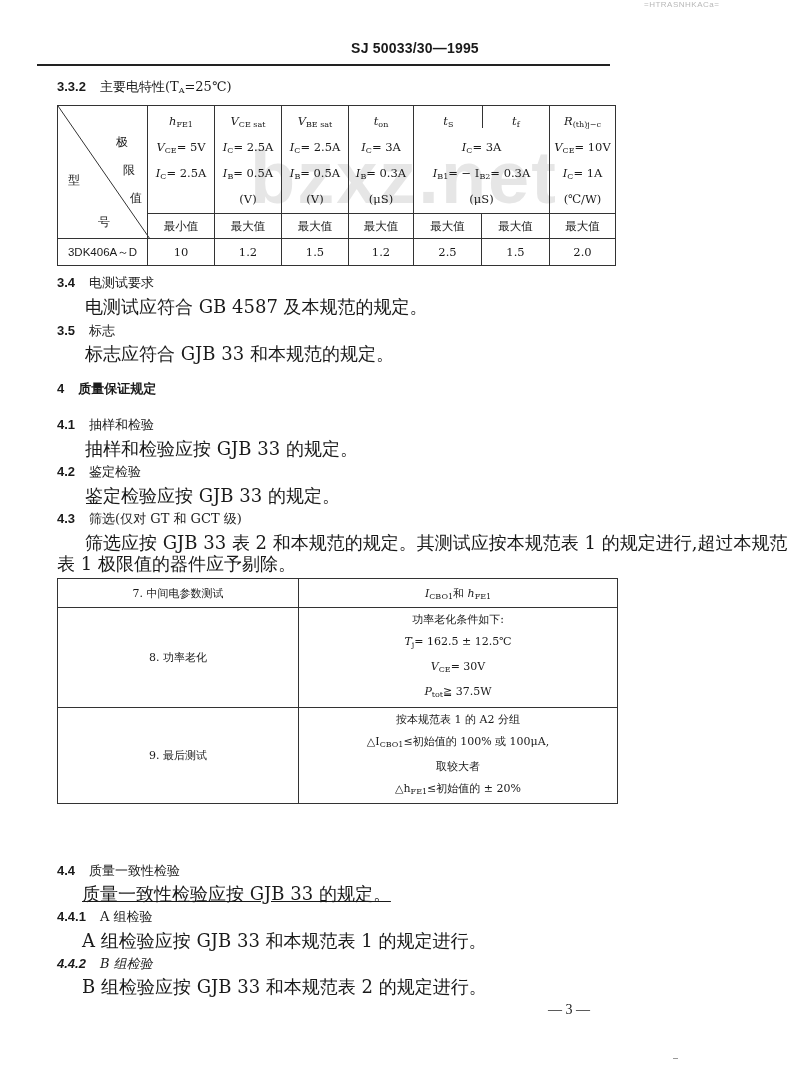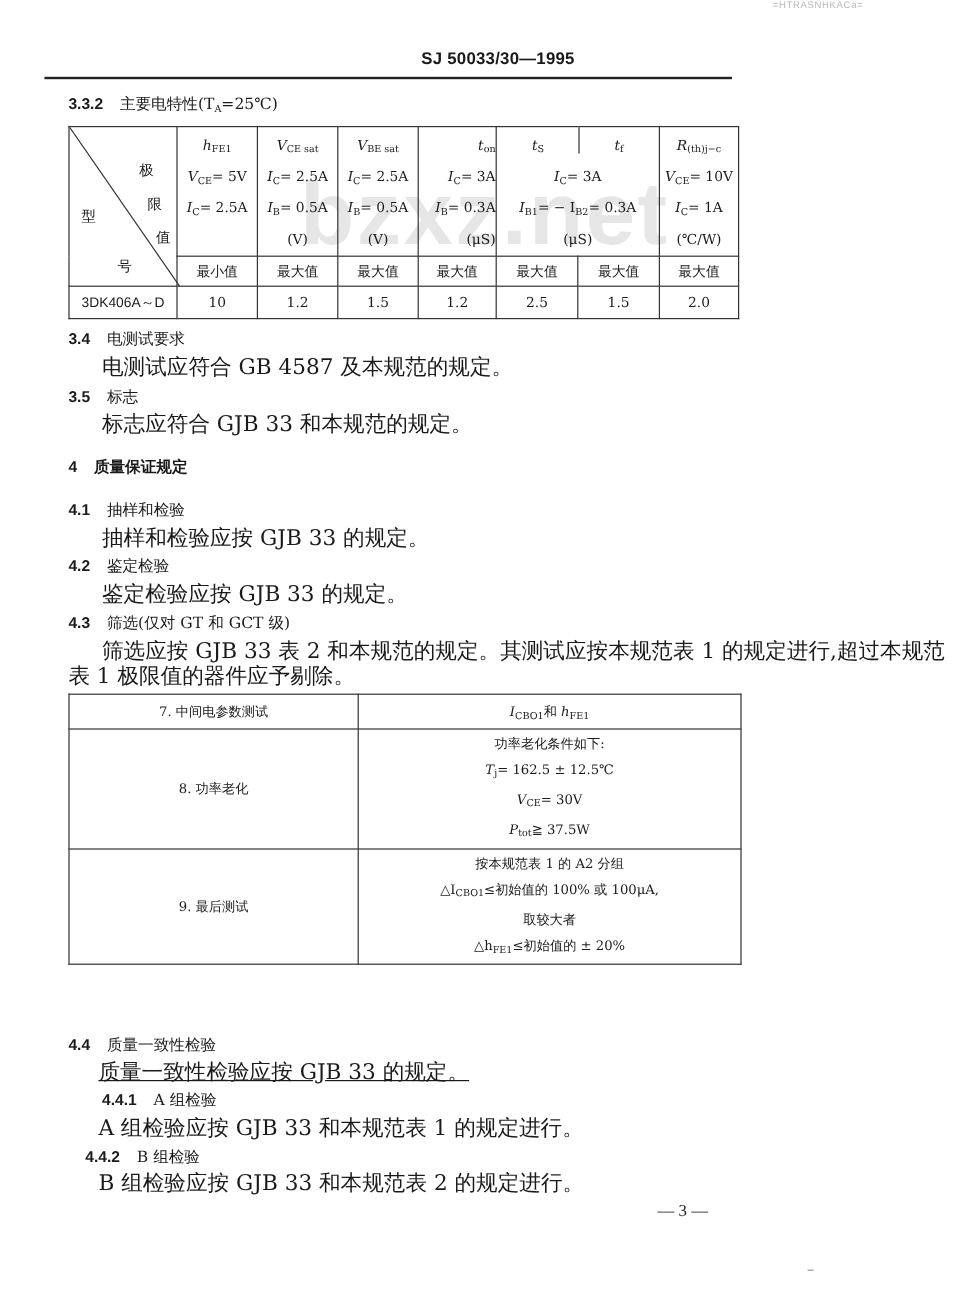--- a/index.html
+++ b/index.html
@@ -69,21 +69,21 @@
       <div><i>I</i><sub>C</sub><span>= 2.5A</span></div>
       <div><i>I</i><sub>B</sub><span>= 0.5A</span></div>
       <div>(V)</div>
     </td>
     <td class="hdr" style="width:67px;">
       <div><i>V</i><sub>BE sat</sub></div>
       <div><i>I</i><sub>C</sub><span>= 2.5A</span></div>
       <div><i>I</i><sub>B</sub><span>= 0.5A</span></div>
       <div>(V)</div>
     </td>
-    <td class="hdr" style="width:65px;text-align:right;">
+    <td class="hdr" style="width:65px;">
       <div><i>t</i><sub>on</sub></div>
       <div><i>I</i><sub>C</sub><span>= 3A</span></div>
       <div><i>I</i><sub>B</sub><span>= 0.3A</span></div>
       <div>(μS)</div>
     </td>
     <td class="hdr" colspan="2" style="width:135px;position:relative;">
       <div style="position:absolute;left:50%;top:0;width:1px;height:22px;background:#333;"></div>
       <div style="display:flex;justify-content:space-around;">
             <span><i>t</i><sub>S</sub></span>
             <span><i>t</i><sub>f</sub></span>
@@ -176,24 +176,24 @@
     </td>
   </tr>
 </tbody>
   </table>
 
 <div class="abs section" style="left:57px;top:862px;">
   <span class="sec-num">4.4</span><span class="sec-title">质量一致性检验</span>
 </div>
 <div class="abs para" style="left:82px;top:885px;text-decoration:underline;">质量一致性检验应按 GJB 33 的规定。</div>
 
-<div class="abs section" style="left:57px;top:908px;margin-left:28px;">
+<div class="abs section" style="left:57px;top:908px;">
   <span class="sec-num">4.4.1</span><span class="sec-title">A 组检验</span>
 </div>
 <div class="abs para" style="left:82px;top:932px;">A 组检验应按 GJB 33 和本规范表 1 的规定进行。</div>
 
-<div class="abs section" style="left:71px;top:955px;">
+<div class="abs section" style="left:57px;top:955px;font-style:italic;">
   <span class="sec-num">4.4.2</span><span class="sec-title">B 组检验</span>
 </div>
 <div class="abs para" style="left:82px;top:978px;">B 组检验应按 GJB 33 和本规范表 2 的规定进行。</div>
 
 <div class="abs page-num">— 3 —</div>
 <div class="abs dot-mark"></div>
 
 </body></html>

